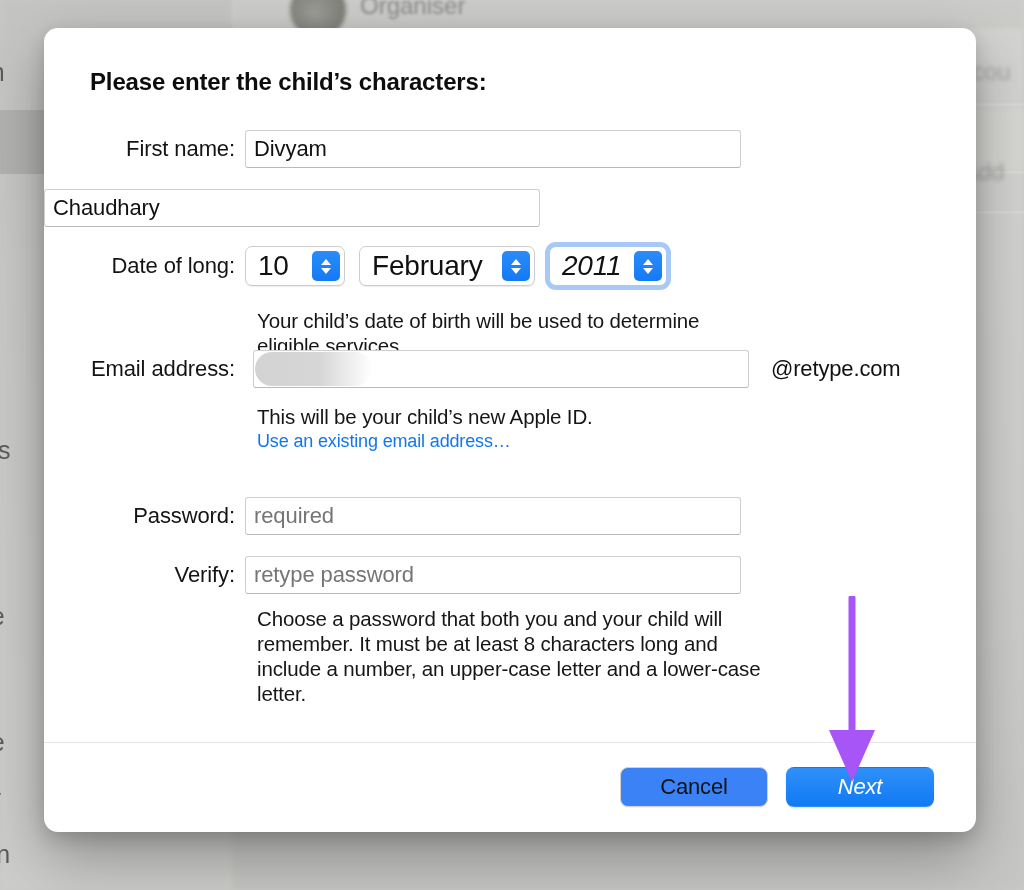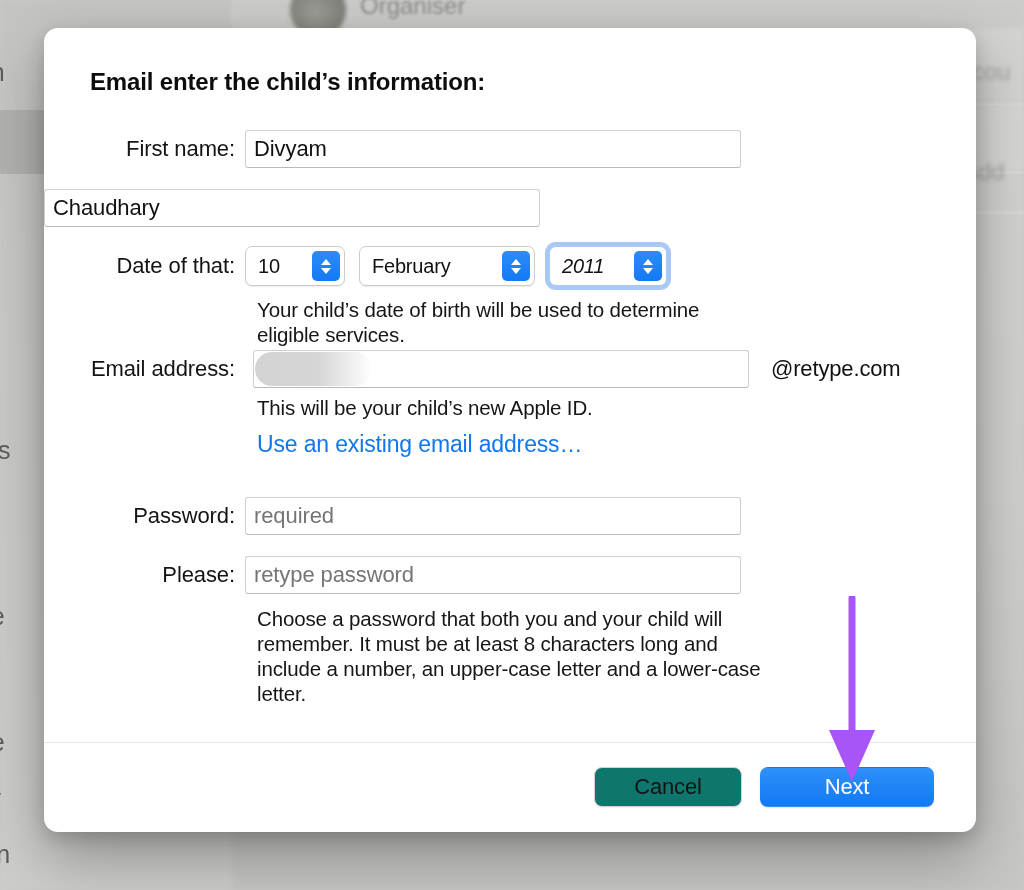--- a/index.html
+++ b/index.html
@@ -181,21 +181,21 @@
     font-size: 20.5px;
     line-height: 25px;
     color: #161616;
     width: 510px;
     letter-spacing: -0.15px;
   }
 
   .link-text {
     position: absolute;
     left: 213px;
-    font-size: 23px;
+    font-size: 18px;
     color: #1277ec;
     letter-spacing: -0.15px;
     cursor: pointer;
   }
 
   
   .stepper-group {
     display: flex;
     align-items: center;
     gap: 14px;
@@ -218,21 +218,21 @@
 
   .stepper.focused {
     border-color: #a8c8f5;
     box-shadow: 0 0 0 4px rgba(110,163,240,0.60);
   }
 
   .stepper-value {
     flex: 1;
     text-align: left;
     padding-left: 12px;
-    font-size: 20px;
+    font-size: 28px;
     color: #111111;
     letter-spacing: -0.2px;
     white-space: nowrap;
   }
 
   .stepper-arrows {
     width: 28px;
     height: 30px;
     margin-right: 4px;
     border-radius: 5px;
@@ -303,31 +303,32 @@
     letter-spacing: -0.2px;
     display: flex;
     align-items: center;
     justify-content: center;
     cursor: pointer;
     border: 1px solid transparent;
   }
 
   .btn-cancel {
     width: 148px;
-    background: #0f766e;
+    background: #3b82f6;
     border-color: #d2d2d2;
     color: #121212;
     box-shadow: 0 1px 1px rgba(0,0,0,0.06);
   }
 
   .btn-next {
-    width: 174px;
+    width: 148px;
     background: linear-gradient(180deg,#2f90f9 0%, #1179f4 100%);
     color: #ffffff;
     box-shadow: 0 1px 2px rgba(0,0,0,0.12);
+    font-style: italic;
   }
 
   
   #annotation-arrow {
     position: absolute;
     left: 826px;
     top: 596px;
     width: 52px;
     height: 190px;
     pointer-events: none;
@@ -359,33 +360,33 @@
   <div class="bg-topbar"></div>
   <div class="bg-avatar"></div>
   <div class="bg-organiser">Organiser</div>
 
   <div class="bg-right-text" style="left:960px;top:58px;">ccou</div>
   <div class="bg-right-text" style="left:962px;top:158px;">Add</div>
 </div>
 
 <div id="dialog">
 
-  <div class="dialog-title">Email enter the child’s information:</div>
+  <div class="dialog-title">Please enter the child’s characters:</div>
 
   <div class="form-row" style="top:102px;">
     <div class="field-label">First name:</div>
     <input class="text-input" type="text" value="Divyam" style="">
   </div>
 
   <div class="form-row" style="top:161px;">
     <input class="text-input" type="text" value="Chaudhary" style="">
   </div>
 
   <div class="form-row" style="top:218px;">
-    <div class="field-label">Date of that:</div>
+    <div class="field-label">Date of long:</div>
     <div class="stepper-group">
 
       <div class="stepper day">
         <span class="stepper-value">10</span>
         <span class="stepper-arrows">
           <i class="chev up"></i>
             <i class="chev down"></i>
         </span>
       </div>
 
@@ -401,41 +402,41 @@
         <span class="stepper-value">2011</span>
         <span class="stepper-arrows">
           <i class="chev up"></i>
             <i class="chev down"></i>
         </span>
       </div>
 
     </div>
   </div>
 
-  <div class="helper" style="top:269px;">Your child’s date of birth will be used to determine eligible services.</div>
+  <div class="helper" style="top:280px;">Your child’s date of birth will be used to determine eligible services.</div>
 
   <div class="form-row" style="top:322px;gap:8px;">
     <div class="field-label">Email address:</div>
     <div style="position:relative;">
       <input class="text-input" type="text" value="" style="">
       <div class="redact"></div>
     </div>
     <span class="suffix-text">@retype.com</span>
   </div>
 
-  <div class="helper" style="top:367px;">This will be your child’s new Apple ID.</div>
+  <div class="helper" style="top:376px;">This will be your child’s new Apple ID.</div>
   <div class="link-text" style="top:403px;">Use an existing email address…</div>
 
   <div class="form-row" style="top:469px;border-radius:6px;">
     <div class="field-label">Password:</div>
     <input class="text-input placeholder" type="text" placeholder="required" style="">
   </div>
 
   <div class="form-row" style="top:528px;">
-    <div class="field-label">Please:</div>
+    <div class="field-label">Verify:</div>
     <input class="text-input placeholder" type="text" placeholder="retype password" style="">
   </div>
 
   <div class="helper" style="top:578px;">Choose a password that both you and your child will remember. It must be at least 8 characters long and include a number, an upper-case letter and a lower-case letter.</div>
 
   <div class="footer-sep"></div>
   <div class="footer">
     <div class="btn btn-cancel">Cancel</div>
     <div class="btn btn-next">Next</div>
   </div>

